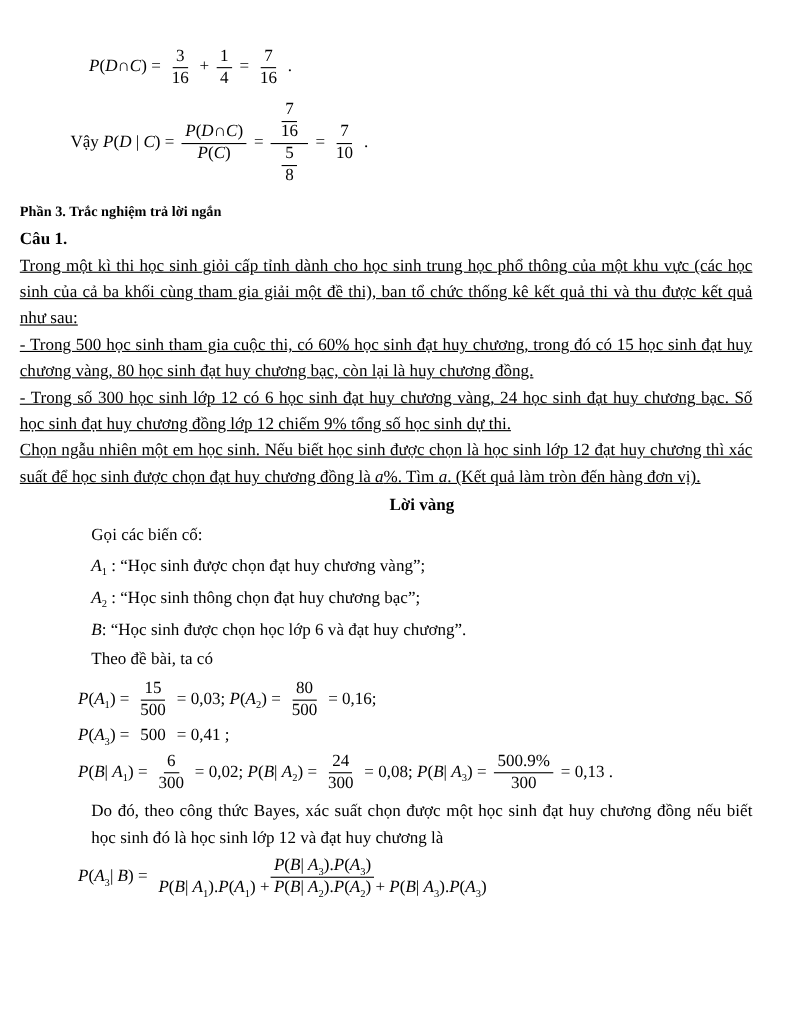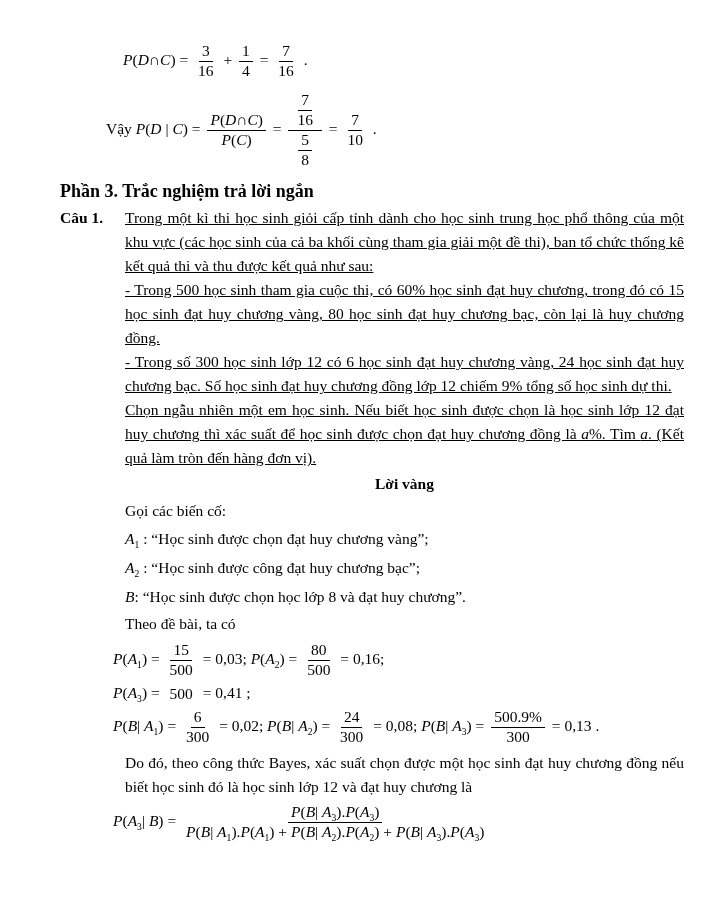--- a/index.html
+++ b/index.html
@@ -1,36 +1,36 @@
 <!DOCTYPE html>
 <html><head>
 <meta charset="utf-8">
 <style>
   html,body{margin:0;padding:0;background:#ffffff;}
   body{width:714px;height:924px;overflow:hidden;color:#000;
        font-family:"Liberation Serif", "DejaVu Serif", serif;
        font-size:15.5px;}
   .page{box-sizing:border-box;width:714px;height:924px;
-        padding:42px 30px 0 60px;background:#fff;}
+        padding:42px 30px 0 18px;background:#fff;}
   
   .mline{margin:4px 0 4px 53px;white-space:nowrap;}
   .indent-f1{margin:0 0 0 63px;}
   .indent-f2{margin:10px 0 0 46px;}
   .mi{font-style:italic;}
   sub{font-size:0.62em;line-height:0;}
   .frac{display:inline-flex;flex-direction:column;align-items:center;
         vertical-align:middle;margin:0 3px;line-height:1.22;text-align:center;}
   .fnum{display:block;padding:0 3px;border-bottom:1px solid #000;}
   .fden{display:block;padding:0 3px;}
   
-  .sec{font-size:18px;font-weight:bold;margin:12px 0 4px 0;line-height:21px;}
+  .sec{font-size:13px;font-weight:bold;margin:12px 0 4px 0;line-height:21px;}
   .sol-heading{font-weight:bold;text-align:center;line-height:24px;
                margin:2px 0 2px 65px;}
   
-  .qrow{display:flex;margin-top:2px;}
+  .qrow{display:flex;margin-top:2px;flex-direction:column;}
   .qlabel{width:65px;flex-shrink:0;font-weight:bold;line-height:24px;}
   .qbody{flex:1;}
   .para{margin:0;text-align:justify;line-height:24px;text-decoration:underline;}
   
   .sline{margin:0 0 0 65px;line-height:26px;}
   .ev{line-height:29px;}
   .snote{margin:2px 0 2px 65px;text-align:justify;line-height:24px;}
 </style>
 </head>
 <body>
@@ -75,22 +75,22 @@
       <p class="para">- Trong số 300 học sinh lớp 12 có 6 học sinh đạt huy chương vàng, 24 học sinh đạt huy chương bạc. Số học sinh đạt huy chương đồng lớp 12 chiếm 9% tổng số học sinh dự thi.</p>
       <p class="para"><span>Chọn ngẫu nhiên một em học sinh. Nếu biết học sinh được chọn là học sinh lớp 12 đạt huy chương thì xác suất để học sinh được chọn đạt huy chương đồng là </span><span class="mi">a</span><span>%. Tìm </span><span class="mi">a</span><span>. (Kết quả làm tròn đến hàng đơn vị).</span></p>
     </div>
   </div>
 
   <div class="sol-heading">Lời vàng</div>
 
   <p class="sline">Gọi các biến cố:</p>
 
   <p class="sline ev"><span class="mi">A</span><sub>1</sub><span> : “Học sinh được chọn đạt huy chương vàng”;</span></p>
-  <p class="sline ev"><span class="mi">A</span><sub>2</sub><span> : “Học sinh được công đạt huy chương bạc”;</span></p>
-  <p class="sline ev"><span class="mi">B</span><span>: “Học sinh được chọn học lớp 8 và đạt huy chương”.</span></p>
+  <p class="sline ev"><span class="mi">A</span><sub>2</sub><span> : “Học sinh thông chọn đạt huy chương bạc”;</span></p>
+  <p class="sline ev"><span class="mi">B</span><span>: “Học sinh được chọn học lớp 6 và đạt huy chương”.</span></p>
 
   <p class="sline">Theo đề bài, ta có</p>
 
   <div class="mline"><span class="mi">P</span><span>(</span><span class="mi">A</span><sub>1</sub><span>) = </span><span class="frac">
         <span class="fnum"><span>15</span></span>
         <span class="fden"><span>500</span></span>
       </span><span> = 0,03; </span><span class="mi">P</span><span>(</span><span class="mi">A</span><sub>2</sub><span>) = </span><span class="frac">
         <span class="fnum"><span>80</span></span>
         <span class="fden"><span>500</span></span>
       </span><span> = 0,16;</span></div>

